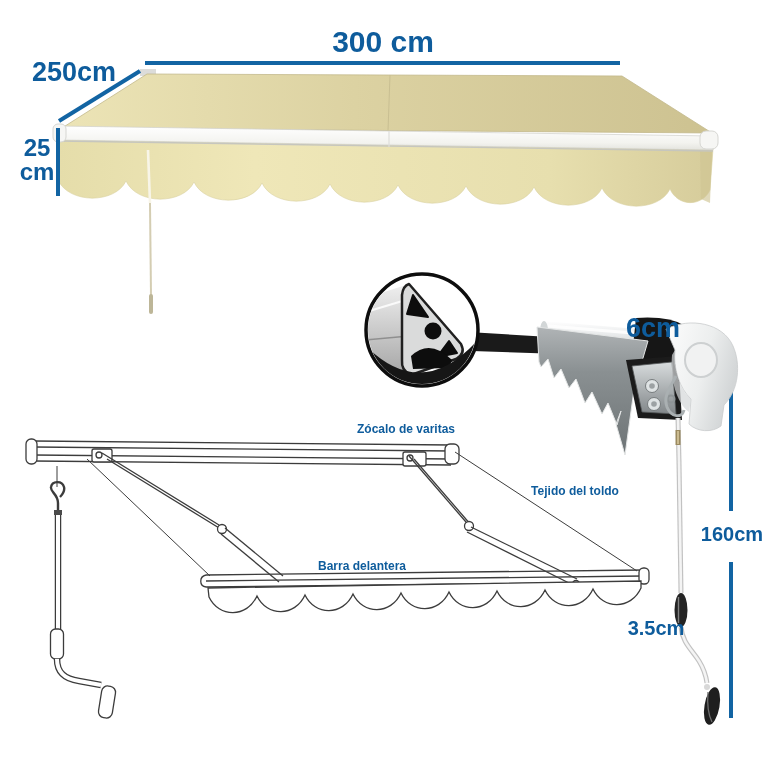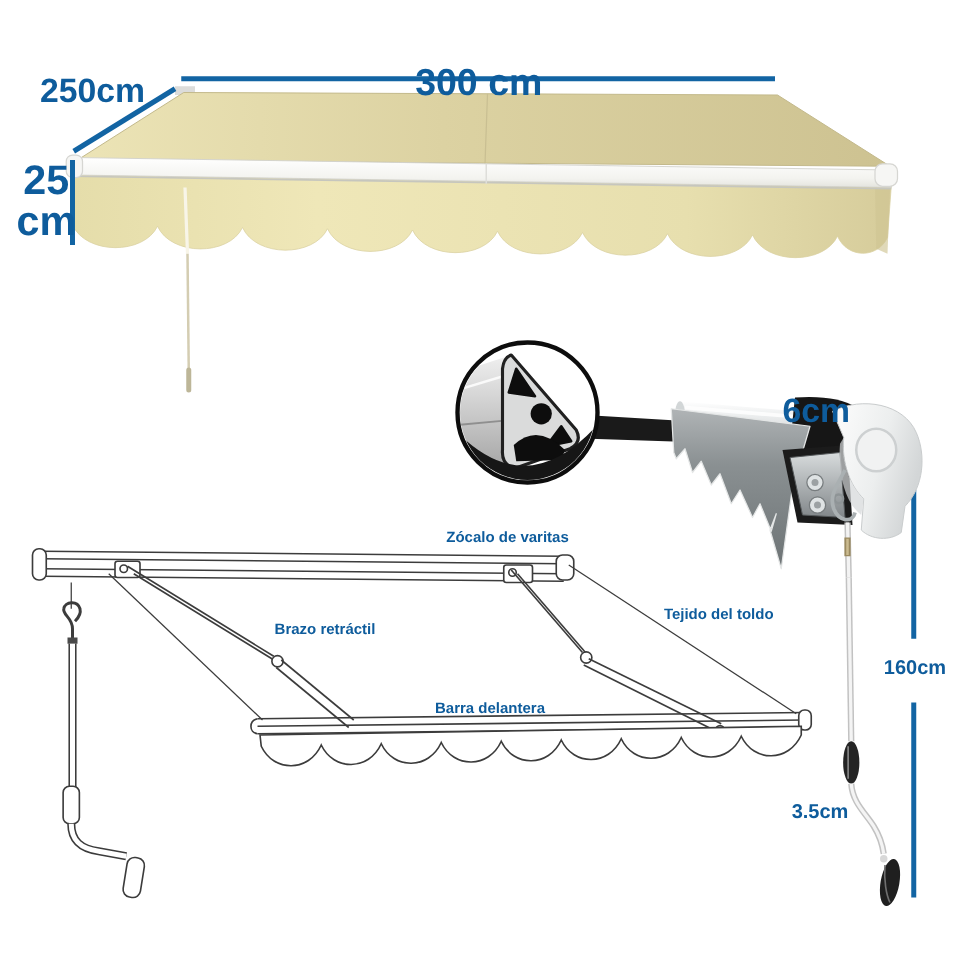--- a/index.html
+++ b/index.html
@@ -6,24 +6,24 @@
   #stage{
     position:relative;width:768px;height:768px;background:#ffffff;overflow:hidden;
     font-family:"Liberation Sans", sans-serif;
   }
   #scene{position:absolute;left:0;top:0;}
   .lbl{
     position:absolute;transform:translate(-50%,-50%);
     color:#0e5c9c;font-weight:700;white-space:nowrap;text-align:center;
     line-height:1.08;
   }
-  .sz30{font-size:30px;margin-top:25px;}
+  .sz30{font-size:30px;}
   .sz23{font-size:27px;}
-  .sz25{font-size:33px;line-height:1.0;}
-  .sz20{font-size:16px;}
+  .sz25{font-size:24px;line-height:1.0;}
+  .sz20{font-size:20px;}
   .sz18{font-size:12px;line-height:1.3;}
 </style>
 </head>
 <body>
 
 <div id="stage">
 
 <svg id="scene" width="768" height="768" viewBox="0 0 768 768">
   <defs>
     <linearGradient id="fabricTop" x1="0" y1="0" x2="1" y2="0">
@@ -226,20 +226,19 @@
 </svg>
 
 <div class="lbl sz30" style="left:383px;top:42px">300 cm</div>
 <div class="lbl sz23" style="left:74px;top:73px">250cm</div>
 <div class="lbl sz25" style="left:37px;top:160px">
       <div>25</div>
       <div>cm</div>
     </div>
 <div class="lbl sz23" style="left:653px;top:329px">6cm</div>
 <div class="lbl sz20" style="left:732px;top:535px">160cm</div>
-<div class="lbl sz20" style="left:656px;top:650px">3.5cm</div>
+<div class="lbl sz20" style="left:656px;top:629px">3.5cm</div>
 
 <div class="lbl sz18" style="left:406px;top:430px">Zócalo de varitas</div>
-<div class="lbl sz18" style="left:260px;top:504px">Brazo retráctil</div>
 <div class="lbl sz18" style="left:575px;top:492px">Tejido del toldo</div>
-<div class="lbl sz18" style="left:392px;top:567px">Barra delantera</div>
+<div class="lbl sz18" style="left:362px;top:567px">Barra delantera</div>
 
 </div>
 
 </body></html>

